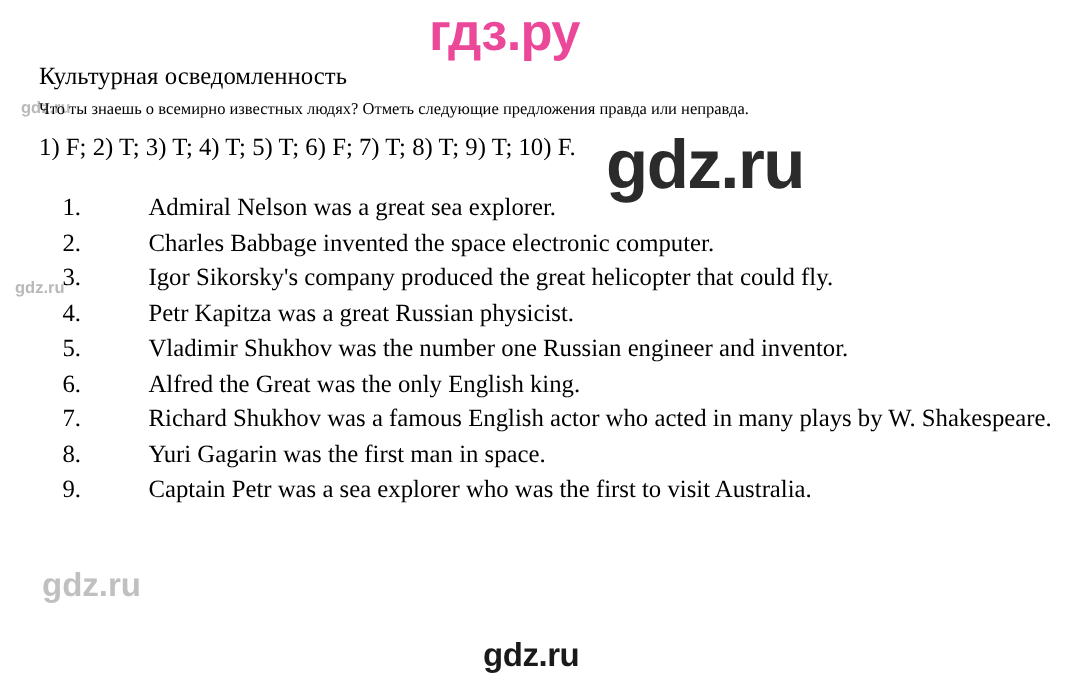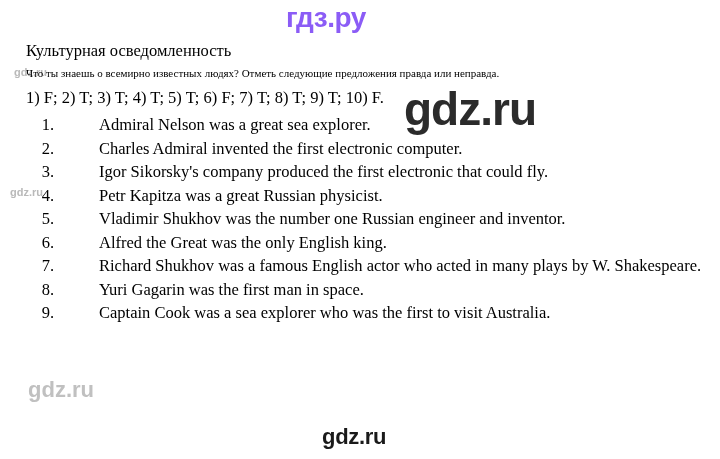--- a/index.html
+++ b/index.html
@@ -19,23 +19,23 @@
     position: relative;
     width: 720px;
     height: 459px;
   }
   
   .top-logo {
     position: absolute;
     top: 2px;
     left: 286px;
     font-family: "Liberation Sans", sans-serif;
-    font-size: 28px;
+    font-size: 35px;
     font-weight: bold;
-    color: #8b5cf6;
+    color: #ec4899;
     letter-spacing: -0.5px;
   }
   
   .bottom-logo {
     position: absolute;
     top: 424px;
     left: 322px;
     font-family: "Liberation Sans", sans-serif;
     font-size: 22px;
     font-weight: bold;
@@ -78,21 +78,21 @@
   }
   .intro {
     font-size: 11px;
     line-height: 20px;
     margin: 0;
     width: 600px;
   }
   .answers {
     font-size: 16.5px;
     line-height: 22px;
-    margin: 4px 0 4px 0;
+    margin: 4px 0 17px 0;
   }
   ol.sentences {
     list-style: none;
     margin: 2px 0 0 0;
     padding: 0;
   }
   ol.sentences li {
     position: relative;
     font-size: 16.5px;
     line-height: 23.5px;
@@ -137,25 +137,25 @@
 
     <p class="answers">1) F; 2) T; 3) T; 4) T; 5) T; 6) F; 7) T; 8) T; 9) T; 10) F.</p>
 
     <ol class="sentences">
       <li>
         <span class="num">1.</span>
         <span class="txt">Admiral  Nelson  was  a great  sea explorer.</span>
       </li>
       <li>
         <span class="num">2.</span>
-        <span class="txt">Charles Admiral invented the first electronic computer.</span>
+        <span class="txt">Charles Babbage invented the space electronic computer.</span>
       </li>
       <li>
         <span class="num">3.</span>
-        <span class="txt">Igor Sikorsky's company produced  the first electronic that could   fly.</span>
+        <span class="txt">Igor Sikorsky's company produced  the great helicopter that could   fly.</span>
       </li>
       <li>
         <span class="num">4.</span>
         <span class="txt">Petr Kapitza was  a great  Russian physicist.</span>
       </li>
       <li>
         <span class="num">5.</span>
         <span class="txt">Vladimir Shukhov was the number  one Russian engineer and    inventor.</span>
       </li>
       <li>
@@ -165,21 +165,21 @@
       <li class="narrow">
         <span class="num">7.</span>
         <span class="txt">Richard Shukhov was a famous English actor who acted in many plays by W. Shakespeare.</span>
       </li>
       <li>
         <span class="num">8.</span>
         <span class="txt">Yuri Gagarin  was the first man in  space.</span>
       </li>
       <li>
         <span class="num">9.</span>
-        <span class="txt">Captain Cook was  a sea explorer  who  was  the  first  to visit  Australia.</span>
+        <span class="txt">Captain Petr was  a sea explorer  who  was  the  first  to visit  Australia.</span>
       </li>
     </ol>
 
   </div>
 
   <div class="bottom-logo">gdz.ru</div>
 
 </div>
 
 </body></html>

